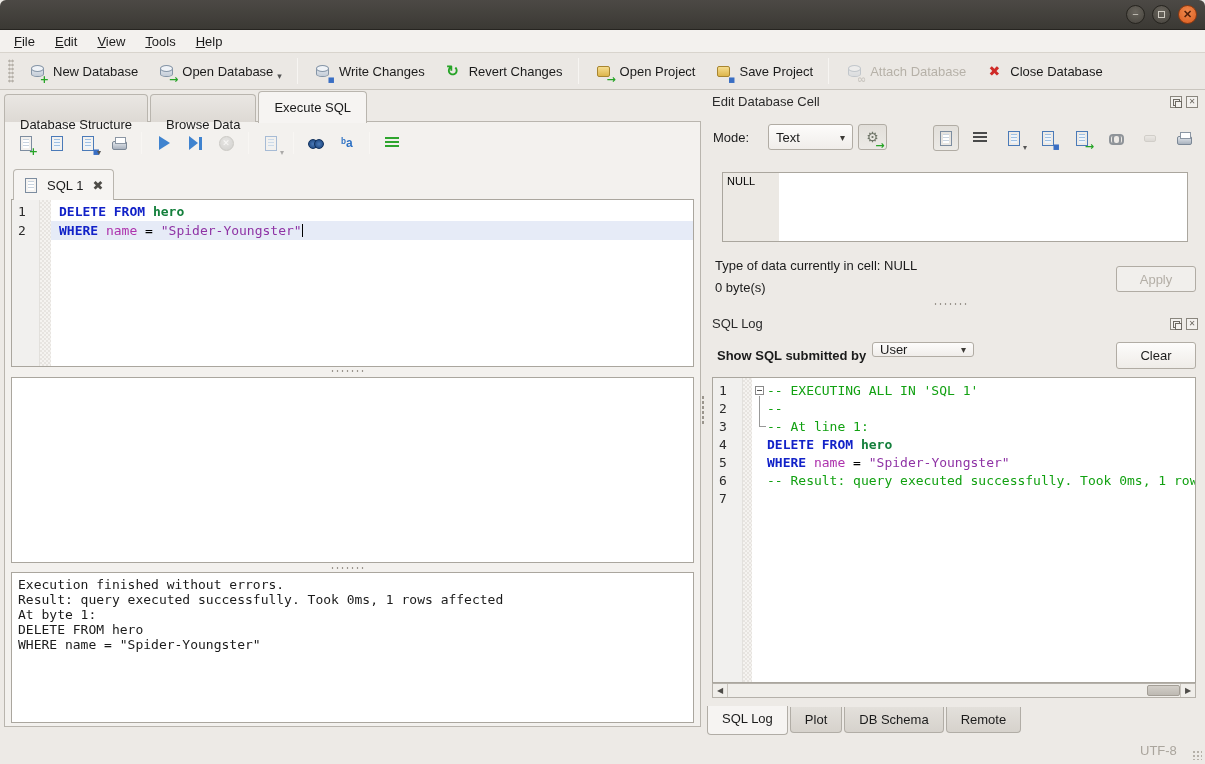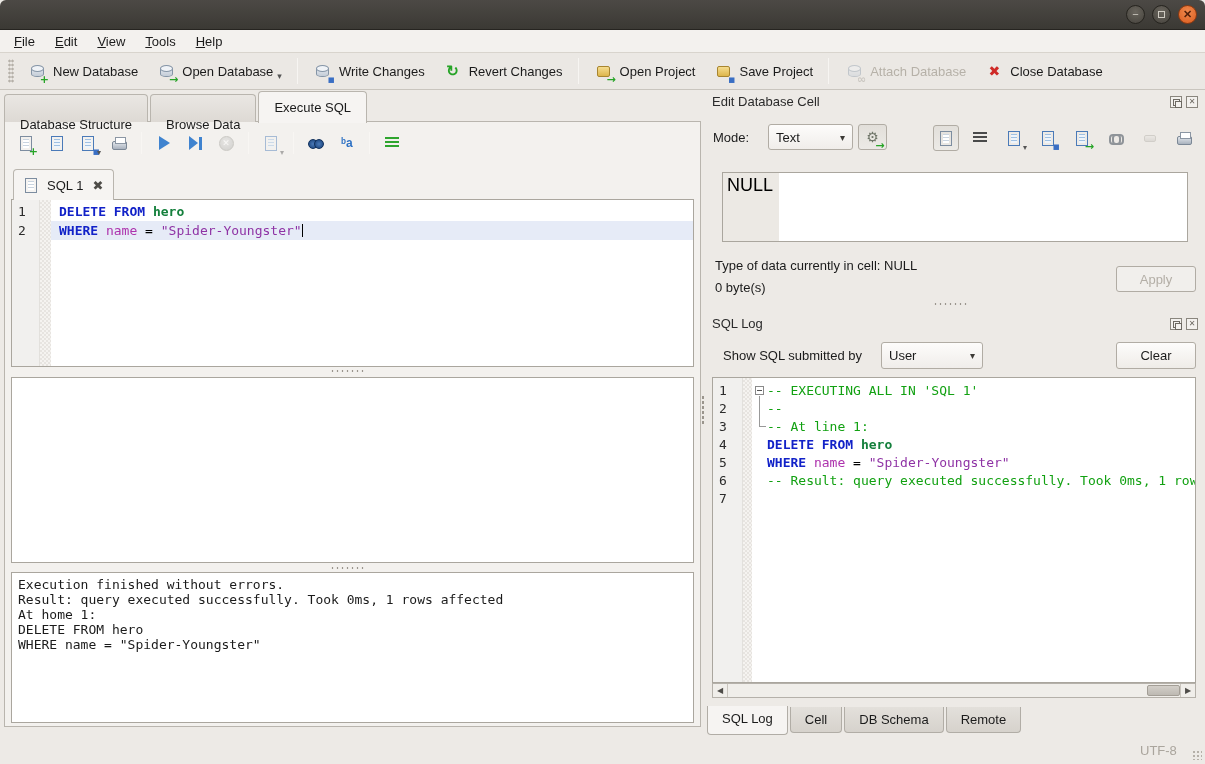--- a/index.html
+++ b/index.html
@@ -142,21 +142,21 @@
   .combo { position:absolute; display:flex; align-items:center; justify-content:space-between; padding:0 7px;
     background:linear-gradient(#fdfcfb,#f0edea); border:1px solid #b1aca4; border-radius:3px; font-size:13px; }
   .combo .arr { font-size:10px; color:#3c3a36; margin-left:6px; }
   .btn { position:absolute; display:flex; align-items:center; justify-content:center;
     background:linear-gradient(#fdfcfb,#efece8); border:1px solid #b1aca4; border-radius:3px; font-size:13px; }
   .btn.disabled { color:#b3aea6; background:#f1efec; }
   .btn::first-letter { text-decoration:underline; }
 
   .cell-editor { position:absolute; left:17px; top:82px; width:466px; height:70px; background:#fff; border:1px solid #aaa69e; }
   .cell-gutter { position:absolute; left:0; top:0; bottom:0; width:56px; background:#ece9e4; }
-  .cell-null { position:absolute; left:4px; top:2px; font-size:18px; color:#000; }
+  .cell-null { position:absolute; left:4px; top:2px; font-size:11px; color:#000; }
 
   .log-box { position:absolute; left:7px; top:287px; width:484px; height:306px; background:#fff; border:1px solid #aaa69e;
     display:flex; font-family:"DejaVu Sans Mono", monospace; font-size:13px; overflow:hidden; }
   .log-nums { width:30px; background:#f1f0ee; border-right:1px solid #e2e0dc; padding-top:4px; }
   .log-nums div { height:18px; line-height:18px; padding-left:6px; color:#2b2b2b; }
   .log-hatch { width:9px;
     background:conic-gradient(#e7e4e0 25%, #f5f3f0 0 50%, #e7e4e0 0 75%, #f5f3f0 0) 0 0/4px 4px; }
   .log-fold { width:15px; position:relative; }
   .fold-box { position:absolute; left:3px; top:8px; width:9px; height:9px; border:1px solid #8a8a8a; background:#fff; }
   .fold-box::after { content:""; position:absolute; left:1px; top:3px; width:5px; height:1px; background:#555; }
@@ -366,21 +366,21 @@
   </div>
 
   <div class="dots-h" style="left:325px; top:247px;"></div>
 
   <div class="results-pane"></div>
 
   <div class="dots-h" style="left:325px; top:444px;"></div>
 
   <div class="msg-pane"><span>Execution finished without errors.</span>
 <span>Result: query executed successfully. Took 0ms, 1 rows affected</span>
-<span>At home 1:</span>
+<span>At byte 1:</span>
 <span>DELETE FROM hero</span>
 <span>WHERE name = "Spider-Youngster"</span></div>
 </div>
 
 <div class="dots-v" style="left:701px; top:395px;"></div>
 
 <div class="right-panel">
 
   <div class="dock-header" style="top:4px;">Edit Database Cell</div>
   <div class="dock-btns" style="top:6px;">
@@ -456,22 +456,22 @@
   <div class="btn disabled" style="left:411px; top:176px; width:80px; height:26px;">Apply</div>
 
   <div class="dots-h" style="left:228px; top:212px;"></div>
 
   <div class="dock-header" style="top:226px;">SQL Log</div>
   <div class="dock-btns" style="top:228px;">
     <span class="dock-btn float"></span>
     <span class="dock-btn">✕</span>
   </div>
 
-  <span class="label13" style="position:absolute; left:18px; top:258px;">Show SQL submitted by</span>
-  <div class="combo" style="left:176px; top:252px; width:102px; height:27px;">
+  <span class="label13" style="position:absolute; left:12px; top:258px;font-weight:bold;">Show SQL submitted by</span>
+  <div class="combo" style="left:167px; top:252px; width:102px; height:15px;">
     <span>User</span>
       <span class="arr">▾</span>
   </div>
   <div class="btn" style="left:411px; top:252px; width:80px; height:27px;">Clear</div>
 
   <div class="log-box">
     <div class="log-nums">
       <div>1</div>
       <div>2</div>
       <div>3</div>
@@ -498,20 +498,20 @@
   </div>
 
   <div class="hscroll">
     <span class="hs-arrow" style="left:0; border-right:1px solid #c9c5be;">◀</span>
     <span class="hs-thumb"></span>
     <span class="hs-arrow" style="right:0; border-left:1px solid #c9c5be;">▶</span>
   </div>
 
   <div class="bottom-tabs">
     <div class="btab active">SQL Log</div>
-    <div class="btab">Cell</div>
+    <div class="btab">Plot</div>
     <div class="btab">DB Schema</div>
     <div class="btab">Remote</div>
   </div>
 </div>
 
 <span class="status-enc">UTF-8</span>
 <div class="resize-grip"></div>
 
 </body></html>

